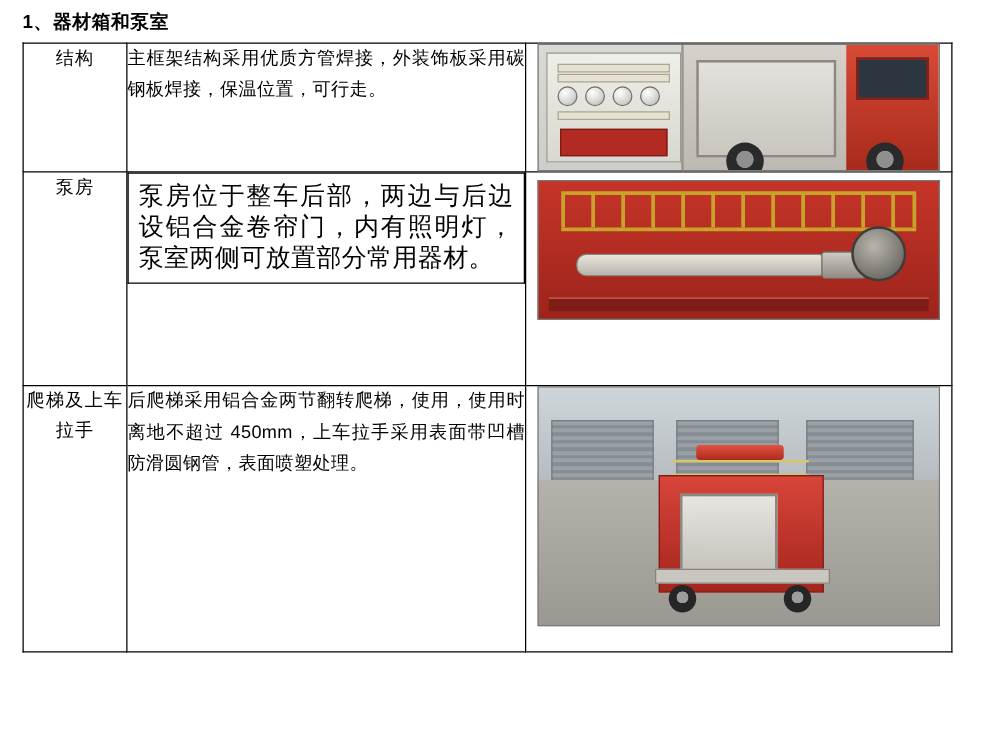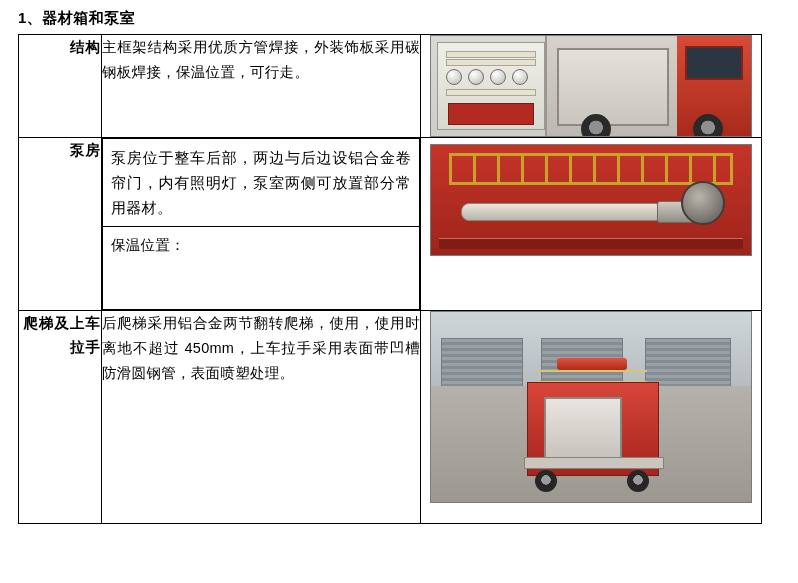--- a/index.html
+++ b/index.html
@@ -34,27 +34,26 @@
     width: 744px;
     margin-left: 6px;
   }
   table.spec-table td {
     border: 1px solid #000000;
     vertical-align: top;
     padding: 0;
   }
   td.label-cell {
     width: 82px;
-    text-align: right;
+    text-align: center;
     vertical-align: middle;
     font-size: 14.5px;
     line-height: 24px;
     padding: 4px 2px;
     letter-spacing: 1px;
-    font-weight: bold;
   }
   td.desc-cell {
     width: 318px;
     font-size: 14.5px;
     line-height: 25px;
     padding: 6px 8px 6px 8px;
     text-align: justify;
     letter-spacing: 0.3px;
   }
   td.img-cell {
@@ -68,21 +67,21 @@
     width: 100%;
     height: 100%;
   }
   .sub-table td {
     border: 0;
     padding: 0;
   }
   .sub-row-top {
     border-bottom: 1px solid #000000 !important;
     padding: 6px 8px 6px 8px !important;
-    font-size: 15px;
+    font-size: 20px;
     line-height: 25px;
     text-align: justify;
   }
   .sub-row-bottom {
     padding: 6px 8px 6px 8px !important;
     font-size: 14.5px;
     line-height: 25px;
     height: 70px;
     vertical-align: top;
   }
@@ -255,23 +254,20 @@
 
     <tr>
       <td class="label-cell" style="height:170px;">
         <span class="label-stack">泵房</span>
       </td>
       <td class="desc-cell" style="padding:0;">
         <table class="sub-table">
           <tbody>
                 <tr>
             <td class="sub-row-top">泵房位于整车后部，两边与后边设铝合金卷帘门，内有照明灯，泵室两侧可放置部分常用器材。</td>
-          </tr>
-          <tr>
-            <td class="sub-row-bottom">保温位置：</td>
           </tr>
         </tbody>
             </table>
       </td>
       <td class="img-cell" style="vertical-align:top; padding-top:6px;">
         <div class="photo photo-2">
           <div class="p2-ladder">
             <i style="left:0px;"></i>
                 <i style="left:24px;"></i>
                 <i style="left:48px;"></i>

